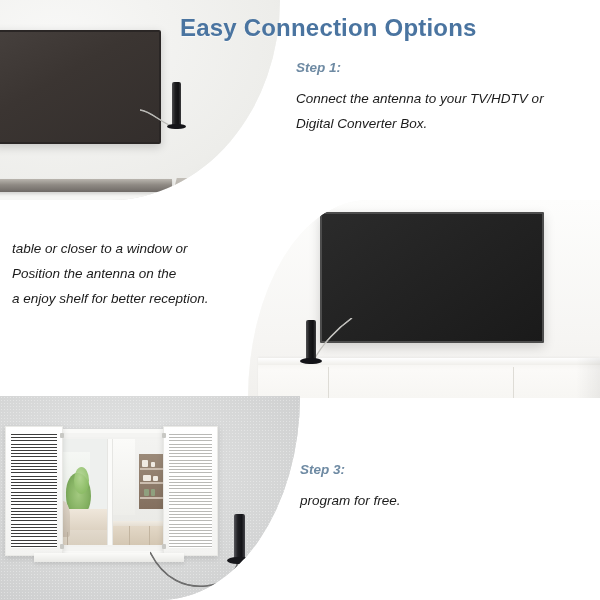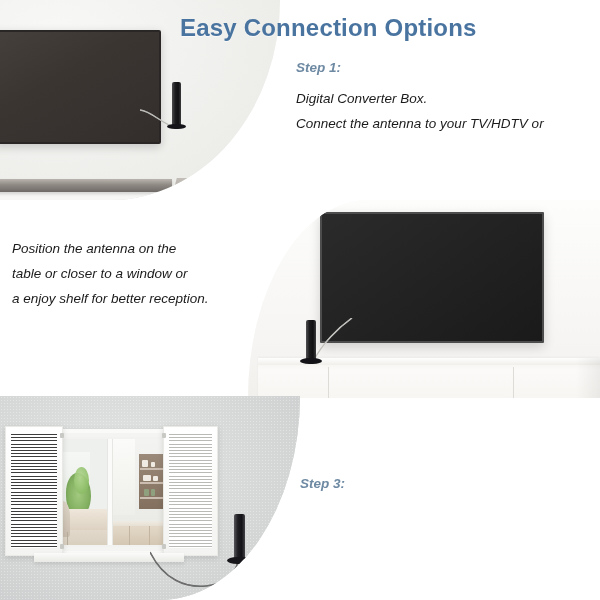--- a/index.html
+++ b/index.html
@@ -171,21 +171,21 @@
   }
   .step{position:absolute;font-style:italic;}
   .step .step-label{
     font-size:13.5px;font-weight:bold;color:#6e8aa3;margin-bottom:11px;
   }
   .step .step-line{
     font-size:13.5px;color:#1b1b1b;line-height:25px;font-weight:500;
   }
   #step1{left:296px;top:60px;width:290px;}
   #step2{left:12px;top:236px;width:236px;}
-  #step3{left:300px;top:476px;width:292px;}
+  #step3{left:300px;top:462px;width:292px;}
 </style>
 </head>
 <body>
 
 <div class="stage">
 
   <div class="panel" id="panel1">
     <div class="wall"></div>
     <div class="tv">
       <div class="screen"></div>
@@ -278,27 +278,28 @@
       <path d="M0 6 C 14 34, 36 42, 56 40 C 74 38, 84 30, 88 16" fill="none" stroke="#8d8d8d" stroke-width="0.5"></path>
     </svg>
     <div class="ant"></div>
     <div class="ant-base"></div>
   </div>
 
   <div class="title">Easy Connection Options</div>
 
   <div class="step" id="step1">
     <div class="step-label">Step 1:</div>
+    <div class="step-line">Connect the antenna to your TV/HDTV or</div>
     <div class="step-line">Digital Converter Box.</div>
-    <div class="step-line">Connect the antenna to your TV/HDTV or</div>
   </div>
 
   <div class="step" id="step2">
+    <div class="step-line">table or closer to a window or</div>
     <div class="step-line">Position the antenna on the</div>
-    <div class="step-line">table or closer to a window or</div>
     <div class="step-line">a enjoy shelf for better reception.</div>
   </div>
 
   <div class="step" id="step3">
     <div class="step-label">Step 3:</div>
+    <div class="step-line">program for free.</div>
   </div>
 
 </div>
 
 </body></html>

